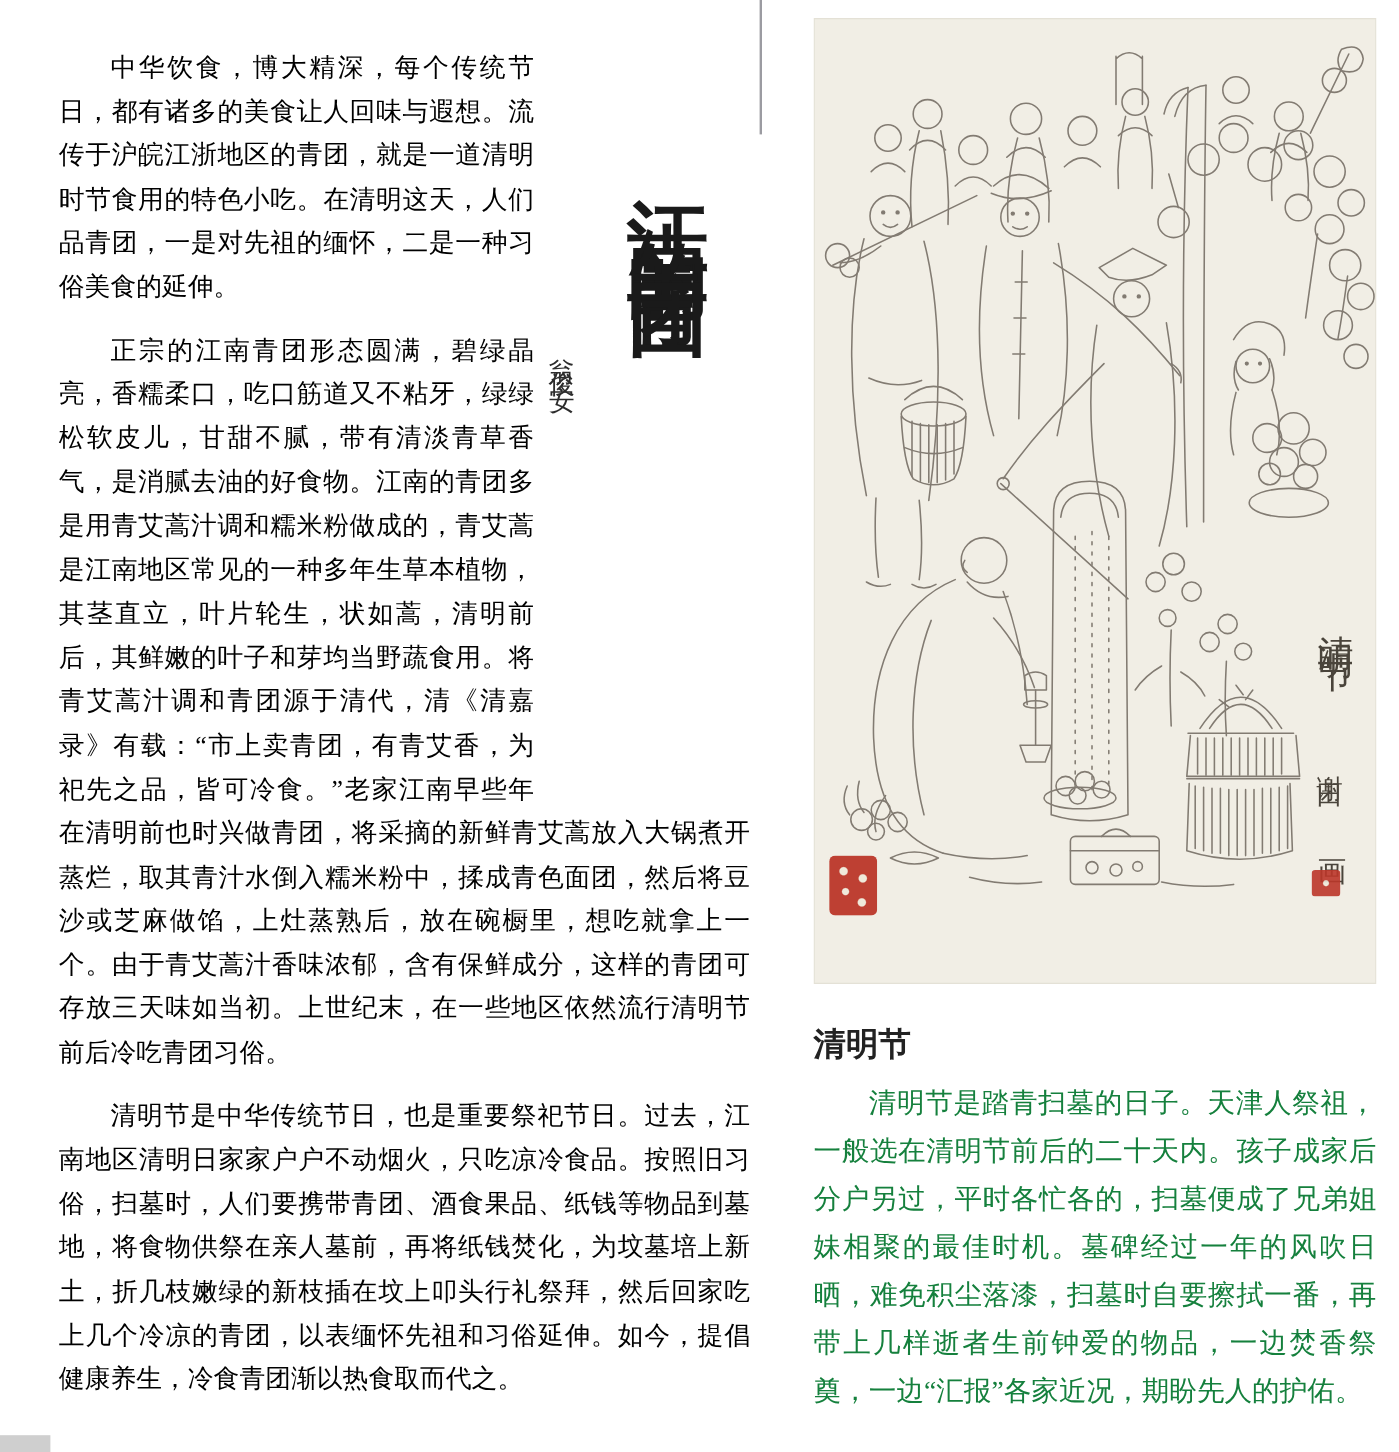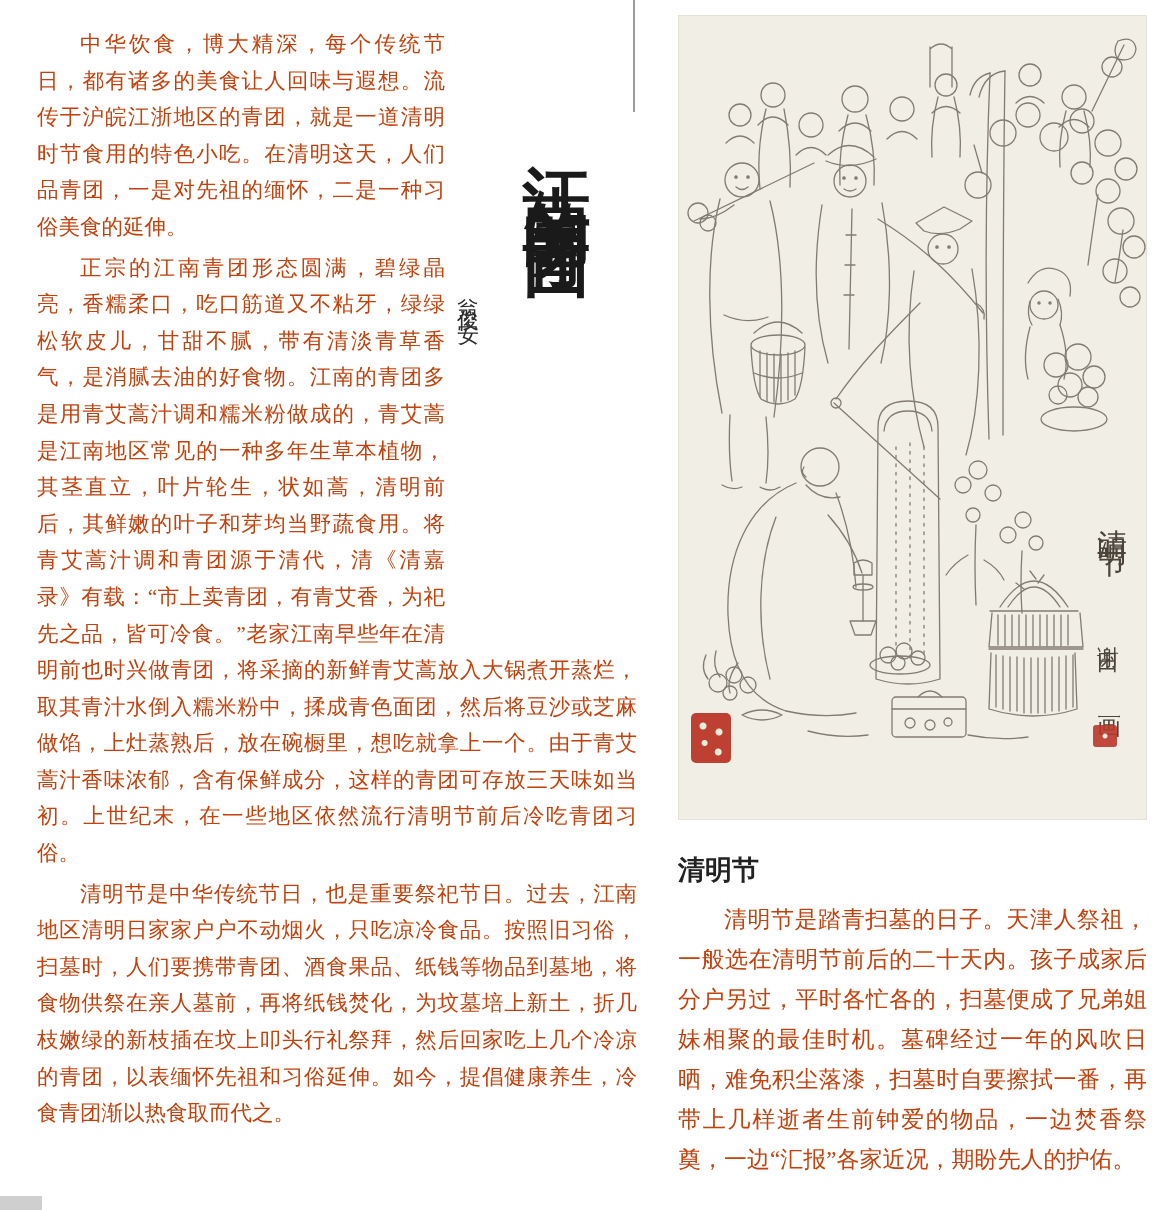--- a/index.html
+++ b/index.html
@@ -16,22 +16,22 @@
     writing-mode:vertical-rl; text-orientation:upright;
     font-size:68px; font-weight:700; color:#1a1a1a; line-height:1;
     letter-spacing:0.26em; font-family:"Liberation Serif","DejaVu Serif",serif;
   }
   .author-vertical {
     position:absolute; top:258px; left:8px;
     writing-mode:vertical-rl; text-orientation:upright;
     font-size:22px; letter-spacing:0.55em; color:#2c2c2c;
   }
   .article-col p.body {
-    margin:4px; font-size:21.5px; line-height:36.6px;
-    text-align:justify; text-indent:2em; color:#c2410c;
+    margin:16px; font-size:21.5px; line-height:36.6px;
+    text-align:justify; text-indent:2em; color:#000000;
   }
 
   
   .divider { position:absolute; left:633px; top:0; width:2px; height:112px; background:#9b9ba1; }
 
   
   .right-col { position:absolute; left:678px; top:15px; width:469px; }
   .illustration {
     position:relative; width:469px; height:805px; background:#f1eee5; margin:0;
     box-shadow:0 0 0 1px #e4e1d6 inset;
@@ -67,21 +67,21 @@
     background-image: radial-gradient(circle at 50% 50%, #efe9da 0 2px, transparent 3px);
   }
 
   .sidebar { margin-top:32px; }
   .sidebar-heading {
     margin:0 0 12px 0; font-size:27px; font-weight:700; color:#222222;
     font-family:"Liberation Serif","DejaVu Serif",serif;
   }
   .sidebar p {
     margin:0; font-size:23px; line-height:40px;
-    text-align:justify; text-indent:2em; color:#c2410c;
+    text-align:justify; text-indent:2em; color:#15803d;
   }
 
   .corner-artifact { position:absolute; left:0; bottom:0; width:42px; height:14px; background:#cfcfcf; }
 </style>
 </head>
 <body>
 
 <div class="page">
 
   <div class="article-col">

